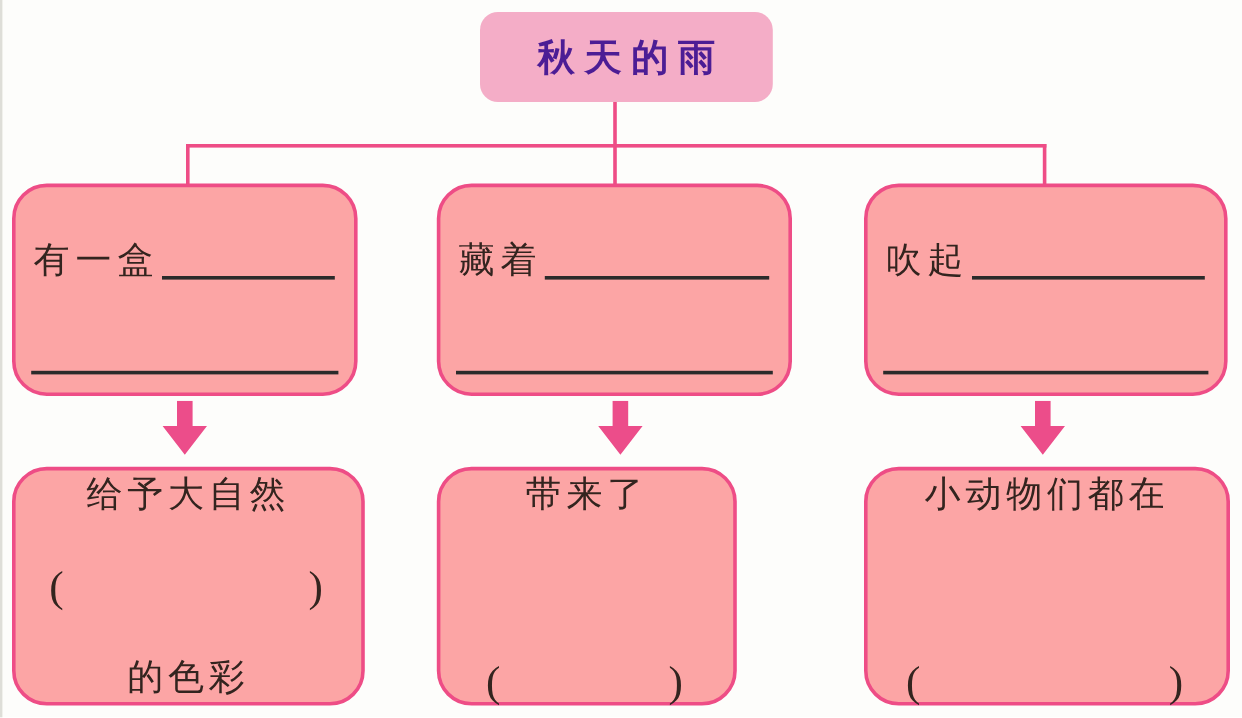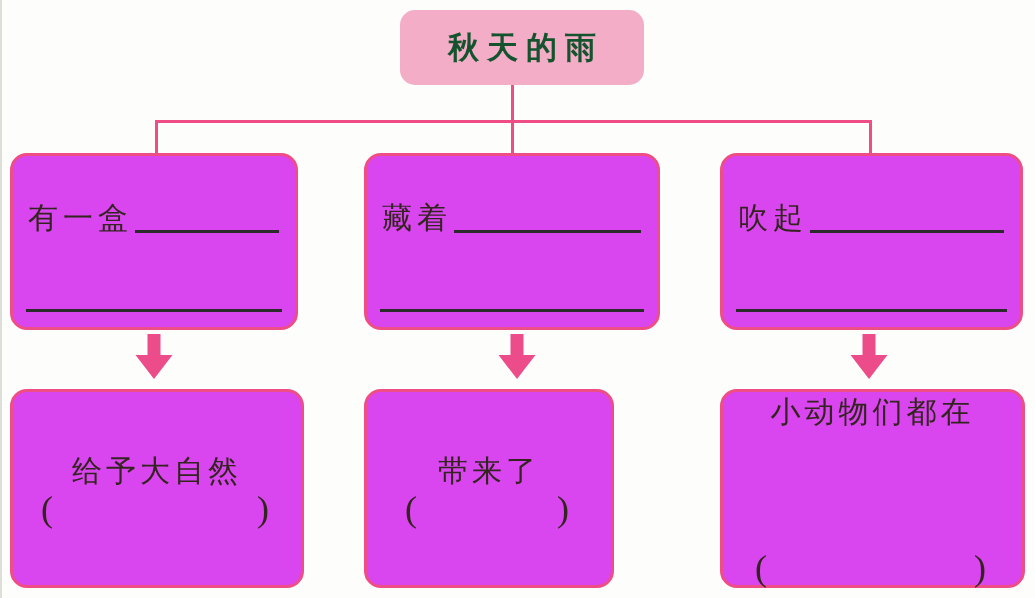--- a/index.html
+++ b/index.html
@@ -22,35 +22,35 @@
     box-sizing:border-box;
   }
   
   .root-node{
     position:absolute;left:398px;top:10px;width:244px;height:75px;
     background:var(--root-fill);
     border-radius:15px;
     display:flex;align-items:center;justify-content:center;
     font-size:31px;letter-spacing:8px;
     text-indent:8px;
-    color:#14532d;
+    color:#4c1d95;
     font-weight:bold;
   }
   
   .line{position:absolute;background:var(--border);}
   .trunk      {left:509px;top:85px;width:3px;height:70px;}
   .crossbar   {left:153px;top:120px;width:717px;height:3px;}
   .drop-left  {left:153px;top:120px;width:3px;height:35px;}
   .drop-right {left:867px;top:120px;width:3px;height:35px;}
   
   .node{
     position:absolute;
-    background:#d946ef;
+    background:#fca5a5;
     border:3px solid var(--border);
-    border-radius:17px;
+    border-radius:29px;
     box-sizing:border-box;
   }
   .branch-1{left:8px;  top:153px;width:288px;height:177px;}
   .branch-2{left:362px;top:153px;width:296px;height:177px;}
   .branch-3{left:718px;top:153px;width:303px;height:177px;}
   .prompt-row{
     position:absolute;left:15px;right:16px;top:44px;
     display:flex;align-items:flex-end;
   }
   .prompt{
@@ -70,21 +70,21 @@
   .arrow-1{left:132px;top:334px;}
   .arrow-2{left:495px;top:334px;}
   .arrow-3{left:847px;top:334px;}
   .down-arrow svg{display:block;}
   
   .result-1{left:8px;  top:389px;width:294px;height:199px;}
   .result-2{left:362px;top:389px;width:250px;height:199px;}
   .result-3{left:718px;top:389px;width:305px;height:199px;}
   .result-inner{
     position:absolute;inset:0;
-    display:flex;flex-direction:column;justify-content:center;
+    display:flex;flex-direction:column;justify-content:space-between;
     font-size:30px;letter-spacing:4px;
   }
   .result-3 .result-inner{justify-content:space-between;gap:20px;}
   .result-line{text-align:center;white-space:nowrap;}
   .paren-row{
     display:flex;align-items:center;justify-content:space-between;
     font-size:36px;font-weight:400;letter-spacing:0;
   }
   .paren-row-1{padding:0 32px 0 28px;}
   .paren-row-2{padding:0 42px 0 38px;}
@@ -145,20 +145,21 @@
       </svg>
   </div>
 
   <div class="node result-1">
     <div class="result-inner">
       <div class="result-line">给予大自然</div>
       <div class="paren-row paren-row-1">
         <span class="paren">(</span>
         <span class="paren">)</span>
       </div>
+      <div class="result-line">的色彩</div>
     </div>
   </div>
 
   <div class="node result-2">
     <div class="result-inner">
       <div class="result-line">带来了</div>
       <div class="paren-row paren-row-2">
         <span class="paren">(</span>
         <span class="paren">)</span>
       </div>

